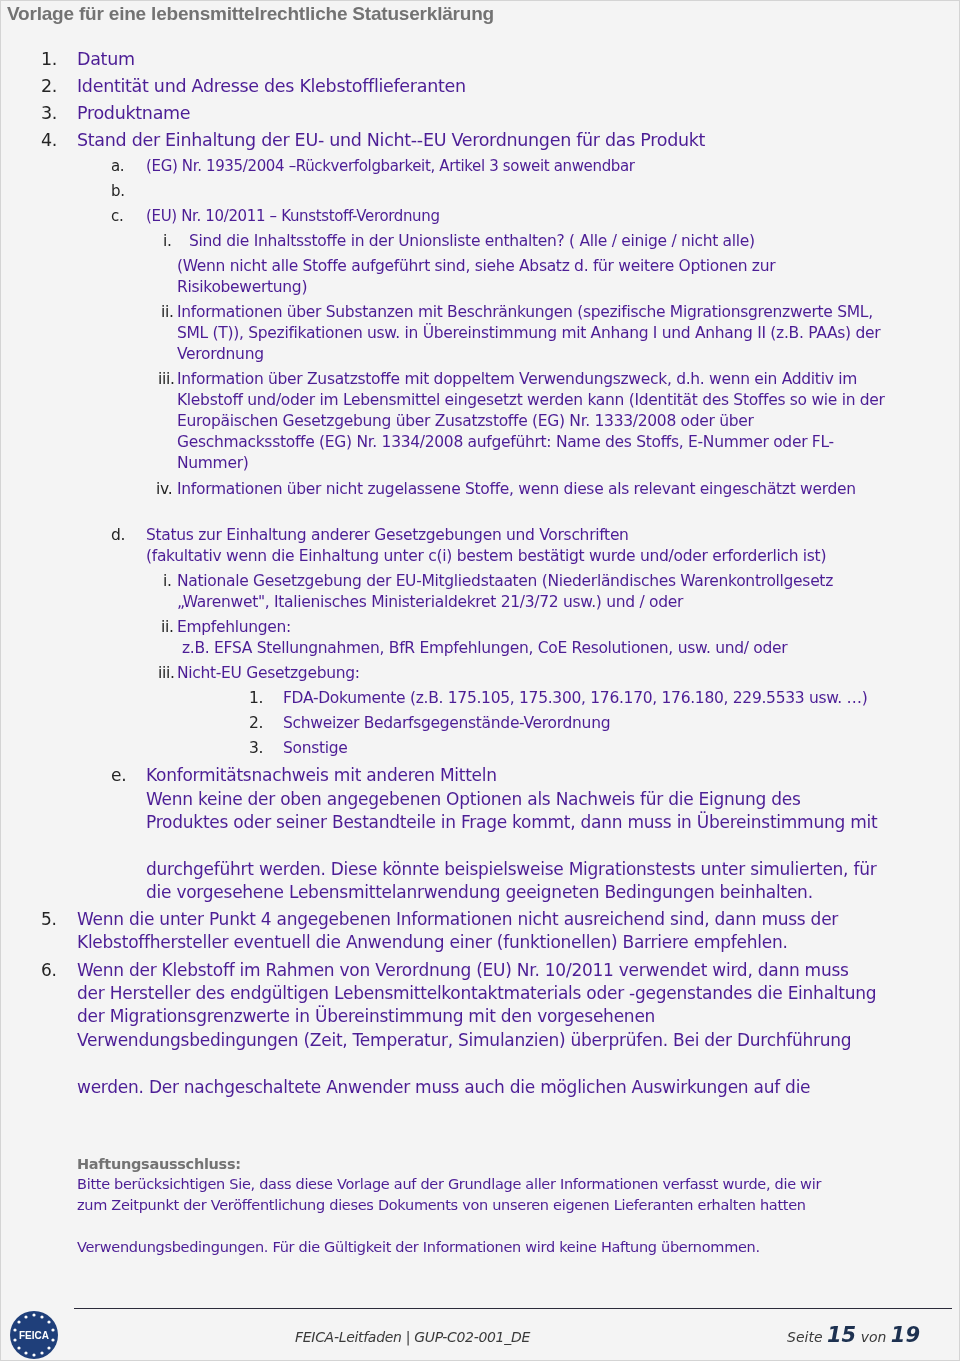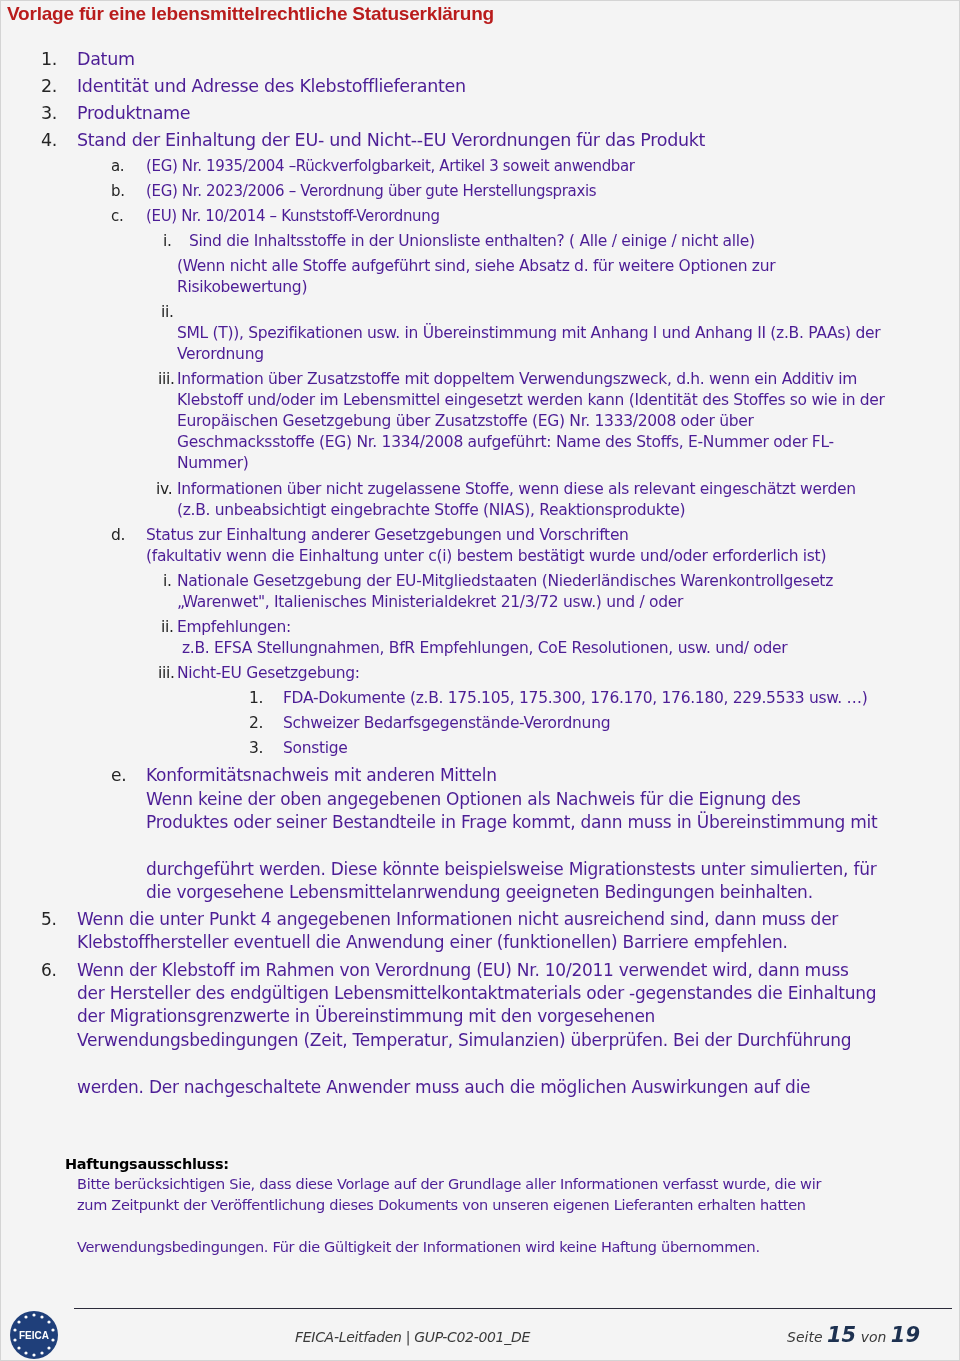--- a/index.html
+++ b/index.html
@@ -11,21 +11,21 @@
     position: relative;
   }
   .page {
     position: absolute; left: 0; top: 0; width: 958px; height: 1359px;
     border: 1px solid #d4d4d4;
     background: #f4f4f4;
   }
   .title {
     position: absolute; left: 6px; top: 2px;
     font-family: "Liberation Sans", sans-serif;
-    font-weight: bold; font-size: 19px; color: #b91c1c;
+    font-weight: bold; font-size: 19px; color: #737373;
     letter-spacing: -0.2px;
     text-align: right;
   }
   .ln {
     position: absolute; white-space: nowrap;
     font-family: "DejaVu Sans", sans-serif;
     color: #4c1d95;
   }
   .f18 { font-size: 17.5px; letter-spacing: -0.3px; }
   .f15 { font-size: 15px; letter-spacing: -0.35px; }
@@ -71,44 +71,43 @@
   <span class="num f18" style="left:40px;top:102px">3.</span>
   <span class="ln f18" style="left:76px;top:102px">Produktname</span>
 
   <span class="num f18" style="left:40px;top:129px">4.</span>
   <span class="ln f18" style="left:76px;top:129px">Stand der Einhaltung der EU- und Nicht--EU Verordnungen für das Produkt</span>
 
   <span class="num f15" style="left:110px;top:156px">a.</span>
   <span class="ln f15" style="left:145px;top:156px">(EG) Nr. 1935/2004 –Rückverfolgbarkeit, Artikel 3 soweit anwendbar</span>
 
   <span class="num f15" style="left:110px;top:181px">b.</span>
-  <span class="ln f15" style="left:145px;top:181px">(EG) Nr. 2023/2006 – Verordnung über gute Herstellungspraxis</span>
 
   <span class="num f15" style="left:110px;top:206px">c.</span>
-  <span class="ln f15" style="left:145px;top:206px">(EU) Nr. 10/2014 – Kunststoff-Verordnung</span>
+  <span class="ln f15" style="left:145px;top:206px">(EU) Nr. 10/2011 – Kunststoff-Verordnung</span>
 
   <span class="num f16" style="left:162px;top:231px">i.</span>
   <span class="ln f16" style="left:188px;top:231px">Sind die Inhaltsstoffe in der Unionsliste enthalten? ( Alle / einige / nicht alle)</span>
   <span class="ln f16" style="left:176px;top:256px">(Wenn nicht alle Stoffe aufgeführt sind, siehe Absatz d. für weitere Optionen zur</span>
   <span class="ln f16" style="left:176px;top:277px">Risikobewertung)</span>
 
   <span class="num f16" style="left:160px;top:302px">ii.</span>
+  <span class="ln f16" style="left:176px;top:302px">Informationen über Substanzen mit Beschränkungen (spezifische Migrationsgrenzwerte SML,</span>
   <span class="ln f16" style="left:176px;top:323px">SML (T)), Spezifikationen usw. in Übereinstimmung mit Anhang I und Anhang II (z.B. PAAs) der</span>
   <span class="ln f16" style="left:176px;top:344px">Verordnung</span>
 
   <span class="num f16" style="left:157px;top:369px">iii.</span>
   <span class="ln f16" style="left:176px;top:369px">Information über Zusatzstoffe mit doppeltem Verwendungszweck, d.h. wenn ein Additiv im</span>
   <span class="ln f16" style="left:176px;top:390px">Klebstoff und/oder im Lebensmittel eingesetzt werden kann (Identität des Stoffes so wie in der</span>
   <span class="ln f16" style="left:176px;top:411px">Europäischen Gesetzgebung über Zusatzstoffe (EG) Nr. 1333/2008 oder über</span>
   <span class="ln f16" style="left:176px;top:432px">Geschmacksstoffe (EG) Nr. 1334/2008 aufgeführt: Name des Stoffs, E-Nummer oder FL-</span>
   <span class="ln f16" style="left:176px;top:453px">Nummer)</span>
 
   <span class="num f16" style="left:155px;top:479px">iv.</span>
   <span class="ln f16" style="left:176px;top:479px">Informationen über nicht zugelassene Stoffe, wenn diese als relevant eingeschätzt werden</span>
-  <span class="ln f16" style="left:176px;top:500px">(z.B. unbeabsichtigt eingebrachte Stoffe (NIAS), Reaktionsprodukte)</span>
 
   <span class="num f16" style="left:110px;top:525px">d.</span>
   <span class="ln f16" style="left:145px;top:525px">Status zur Einhaltung anderer Gesetzgebungen und Vorschriften</span>
   <span class="ln f16" style="left:145px;top:546px">(fakultativ wenn die Einhaltung unter c(i) bestem bestätigt wurde und/oder erforderlich ist)</span>
 
   <span class="num f16" style="left:162px;top:571px">i.</span>
   <span class="ln f16" style="left:176px;top:571px">Nationale Gesetzgebung der EU-Mitgliedstaaten (Niederländisches Warenkontrollgesetz</span>
   <span class="ln f16" style="left:176px;top:592px">„Warenwet", Italienisches Ministerialdekret 21/3/72 usw.) und / oder</span>
 
   <span class="num f16" style="left:160px;top:617px">ii.</span>
@@ -136,21 +135,21 @@
   <span class="ln f17" style="left:76px;top:908px">Wenn die unter Punkt 4 angegebenen Informationen nicht ausreichend sind, dann muss der</span>
   <span class="ln f17" style="left:76px;top:931px">Klebstoffhersteller eventuell die Anwendung einer (funktionellen) Barriere empfehlen.</span>
 
   <span class="num f17" style="left:40px;top:959px">6.</span>
   <span class="ln f17" style="left:76px;top:959px">Wenn der Klebstoff im Rahmen von Verordnung (EU) Nr. 10/2011 verwendet wird, dann muss</span>
   <span class="ln f17" style="left:76px;top:982px">der Hersteller des endgültigen Lebensmittelkontaktmaterials oder -gegenstandes die Einhaltung</span>
   <span class="ln f17" style="left:76px;top:1005px">der Migrationsgrenzwerte in Übereinstimmung mit den vorgesehenen</span>
   <span class="ln f17" style="left:76px;top:1029px">Verwendungsbedingungen (Zeit, Temperatur, Simulanzien) überprüfen. Bei der Durchführung</span>
   <span class="ln f17" style="left:76px;top:1076px">werden. Der nachgeschaltete Anwender muss auch die möglichen Auswirkungen auf die</span>
 
-  <span class="ln f145 bold" style="left:64px;top:1155px;color:#000000">Haftungsausschluss:</span>
+  <span class="ln f145 bold" style="left:76px;top:1155px;color:#737373">Haftungsausschluss:</span>
   <span class="ln f145" style="left:76px;top:1175px">Bitte berücksichtigen Sie, dass diese Vorlage auf der Grundlage aller Informationen verfasst wurde, die wir</span>
   <span class="ln f145" style="left:76px;top:1196px">zum Zeitpunkt der Veröffentlichung dieses Dokuments von unseren eigenen Lieferanten erhalten hatten</span>
   <span class="ln f145" style="left:76px;top:1238px">Verwendungsbedingungen. Für die Gültigkeit der Informationen wird keine Haftung übernommen.</span>
 
   <div class="footer-rule"></div>
 
   <svg class="logo" viewBox="0 0 50 50">
     <circle cx="25" cy="25" r="24" fill="#1f3f7a"></circle>
     <g fill="#ffffff">
       <circle cx="25" cy="5" r="1.6"></circle>

